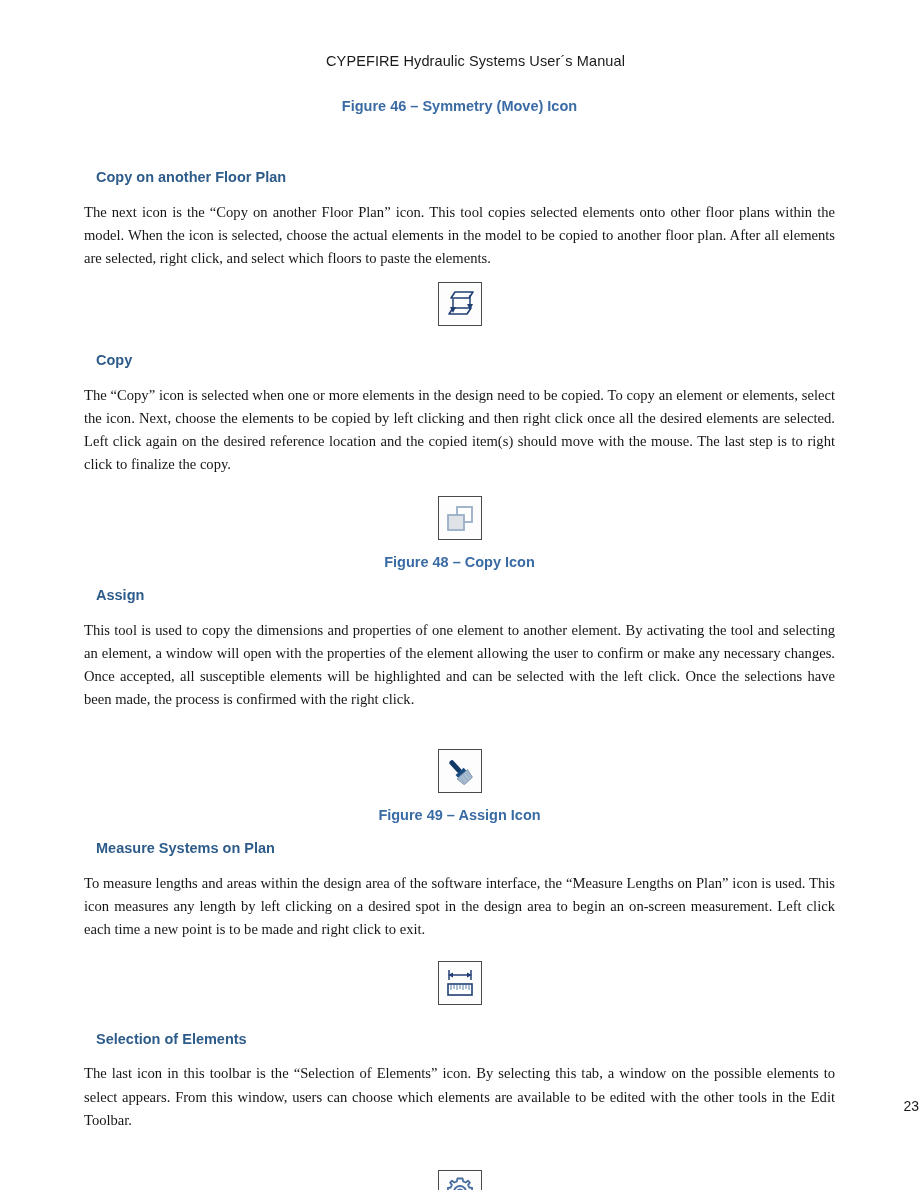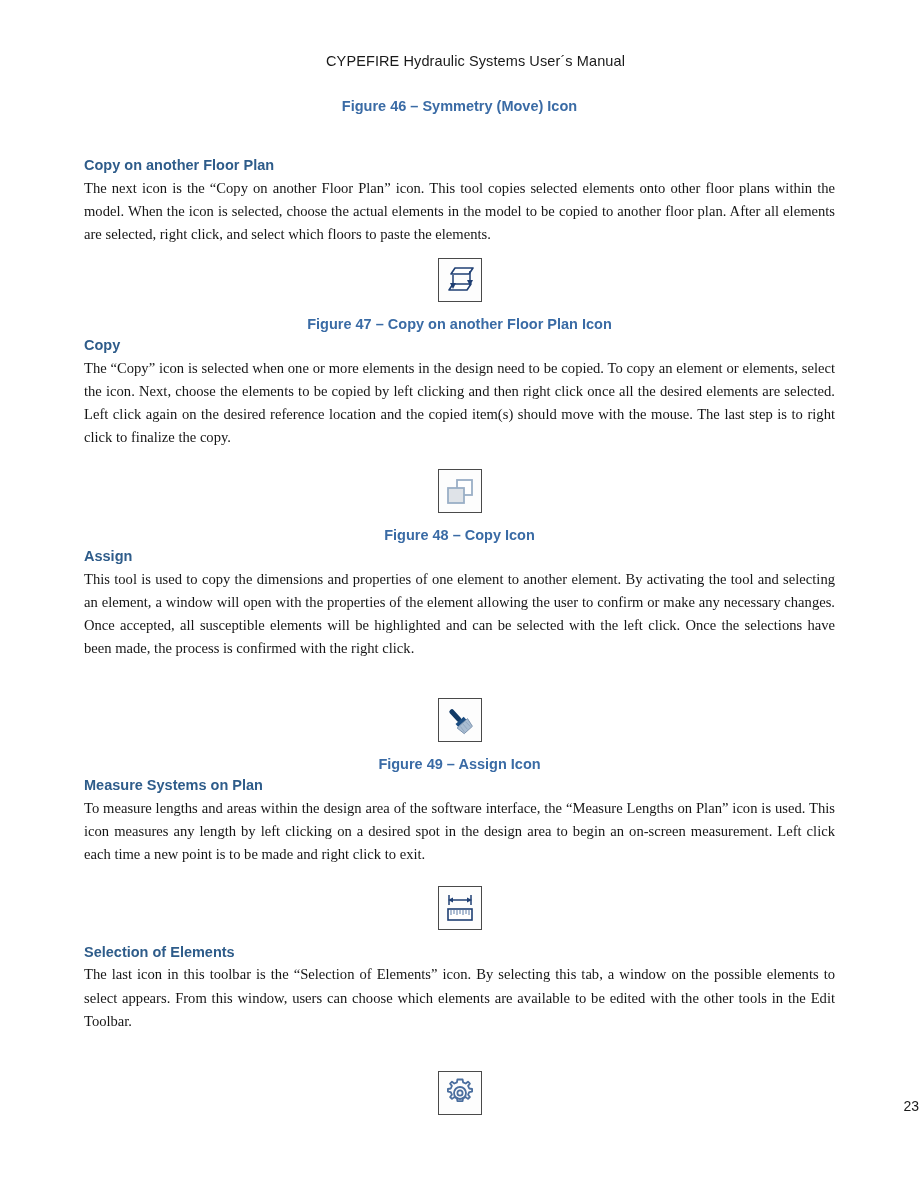--- a/index.html
+++ b/index.html
@@ -43,21 +43,21 @@
     line-height: 1.45;
     margin: 0;
     font-weight: bold;
   }
   .caption.cap-top { margin-bottom: 0; }
   .heading {
     color: #2e5c8a;
     font-weight: bold;
     font-size: 14.5px;
     line-height: 1.5;
-    margin: 0;
+    margin: 12px;
   }
   .para {
     font-size: 14.6px;
     line-height: 1.58;
     text-align: justify;
     text-justify: inter-word;
     margin: 0;
     color: #161616;
     font-family: Liberation Serif, serif;
   }
@@ -114,21 +114,20 @@
           <polygon points="10,13 28,13 32,7 14,7" fill="#ffffff" stroke="#1f3f73" stroke-width="1.6" stroke-linejoin="round"></polygon>
           <polygon points="8,29 26,29 30,23 12,23" fill="#ffffff" stroke="#1f3f73" stroke-width="1.6" stroke-linejoin="round"></polygon>
           <line x1="29" y1="10" x2="29" y2="21" stroke="#1f3f73" stroke-width="1.5"></line>
           <polygon points="29,25 26,19 32,19" fill="#1f3f73"></polygon>
           <line x1="12" y1="14" x2="12" y2="24" stroke="#1f3f73" stroke-width="1.5"></line>
           <polygon points="12,28 9,22 15,22" fill="#1f3f73"></polygon>
         </svg>
       </div>
     </div>
     <div class="spacer-sm"></div>
-    <p class="caption">Figure 47 – Copy on another Floor Plan Icon</p>
 
     <p class="heading">Copy</p>
     <p class="para">The “Copy” icon is selected when one or more elements in the design need to be copied. To copy an element or elements, select the icon. Next, choose the elements to be copied by left clicking and then right click once all the desired elements are selected. Left click again on the desired reference location and the copied item(s) should move with the mouse. The last step is to right click to finalize the copy.</p>
 
     <div class="spacer-md"></div>
     <div class="icon-figure">
       <div class="icon-box">
         <svg width="38" height="38" viewBox="0 0 38 38">
           <rect x="16" y="8" width="15" height="15" fill="#ffffff" stroke="#9aaec6" stroke-width="1.8"></rect>
           <rect x="7" y="16" width="16" height="15" fill="#dfe3e8" stroke="#9aaec6" stroke-width="1.8"></rect>

